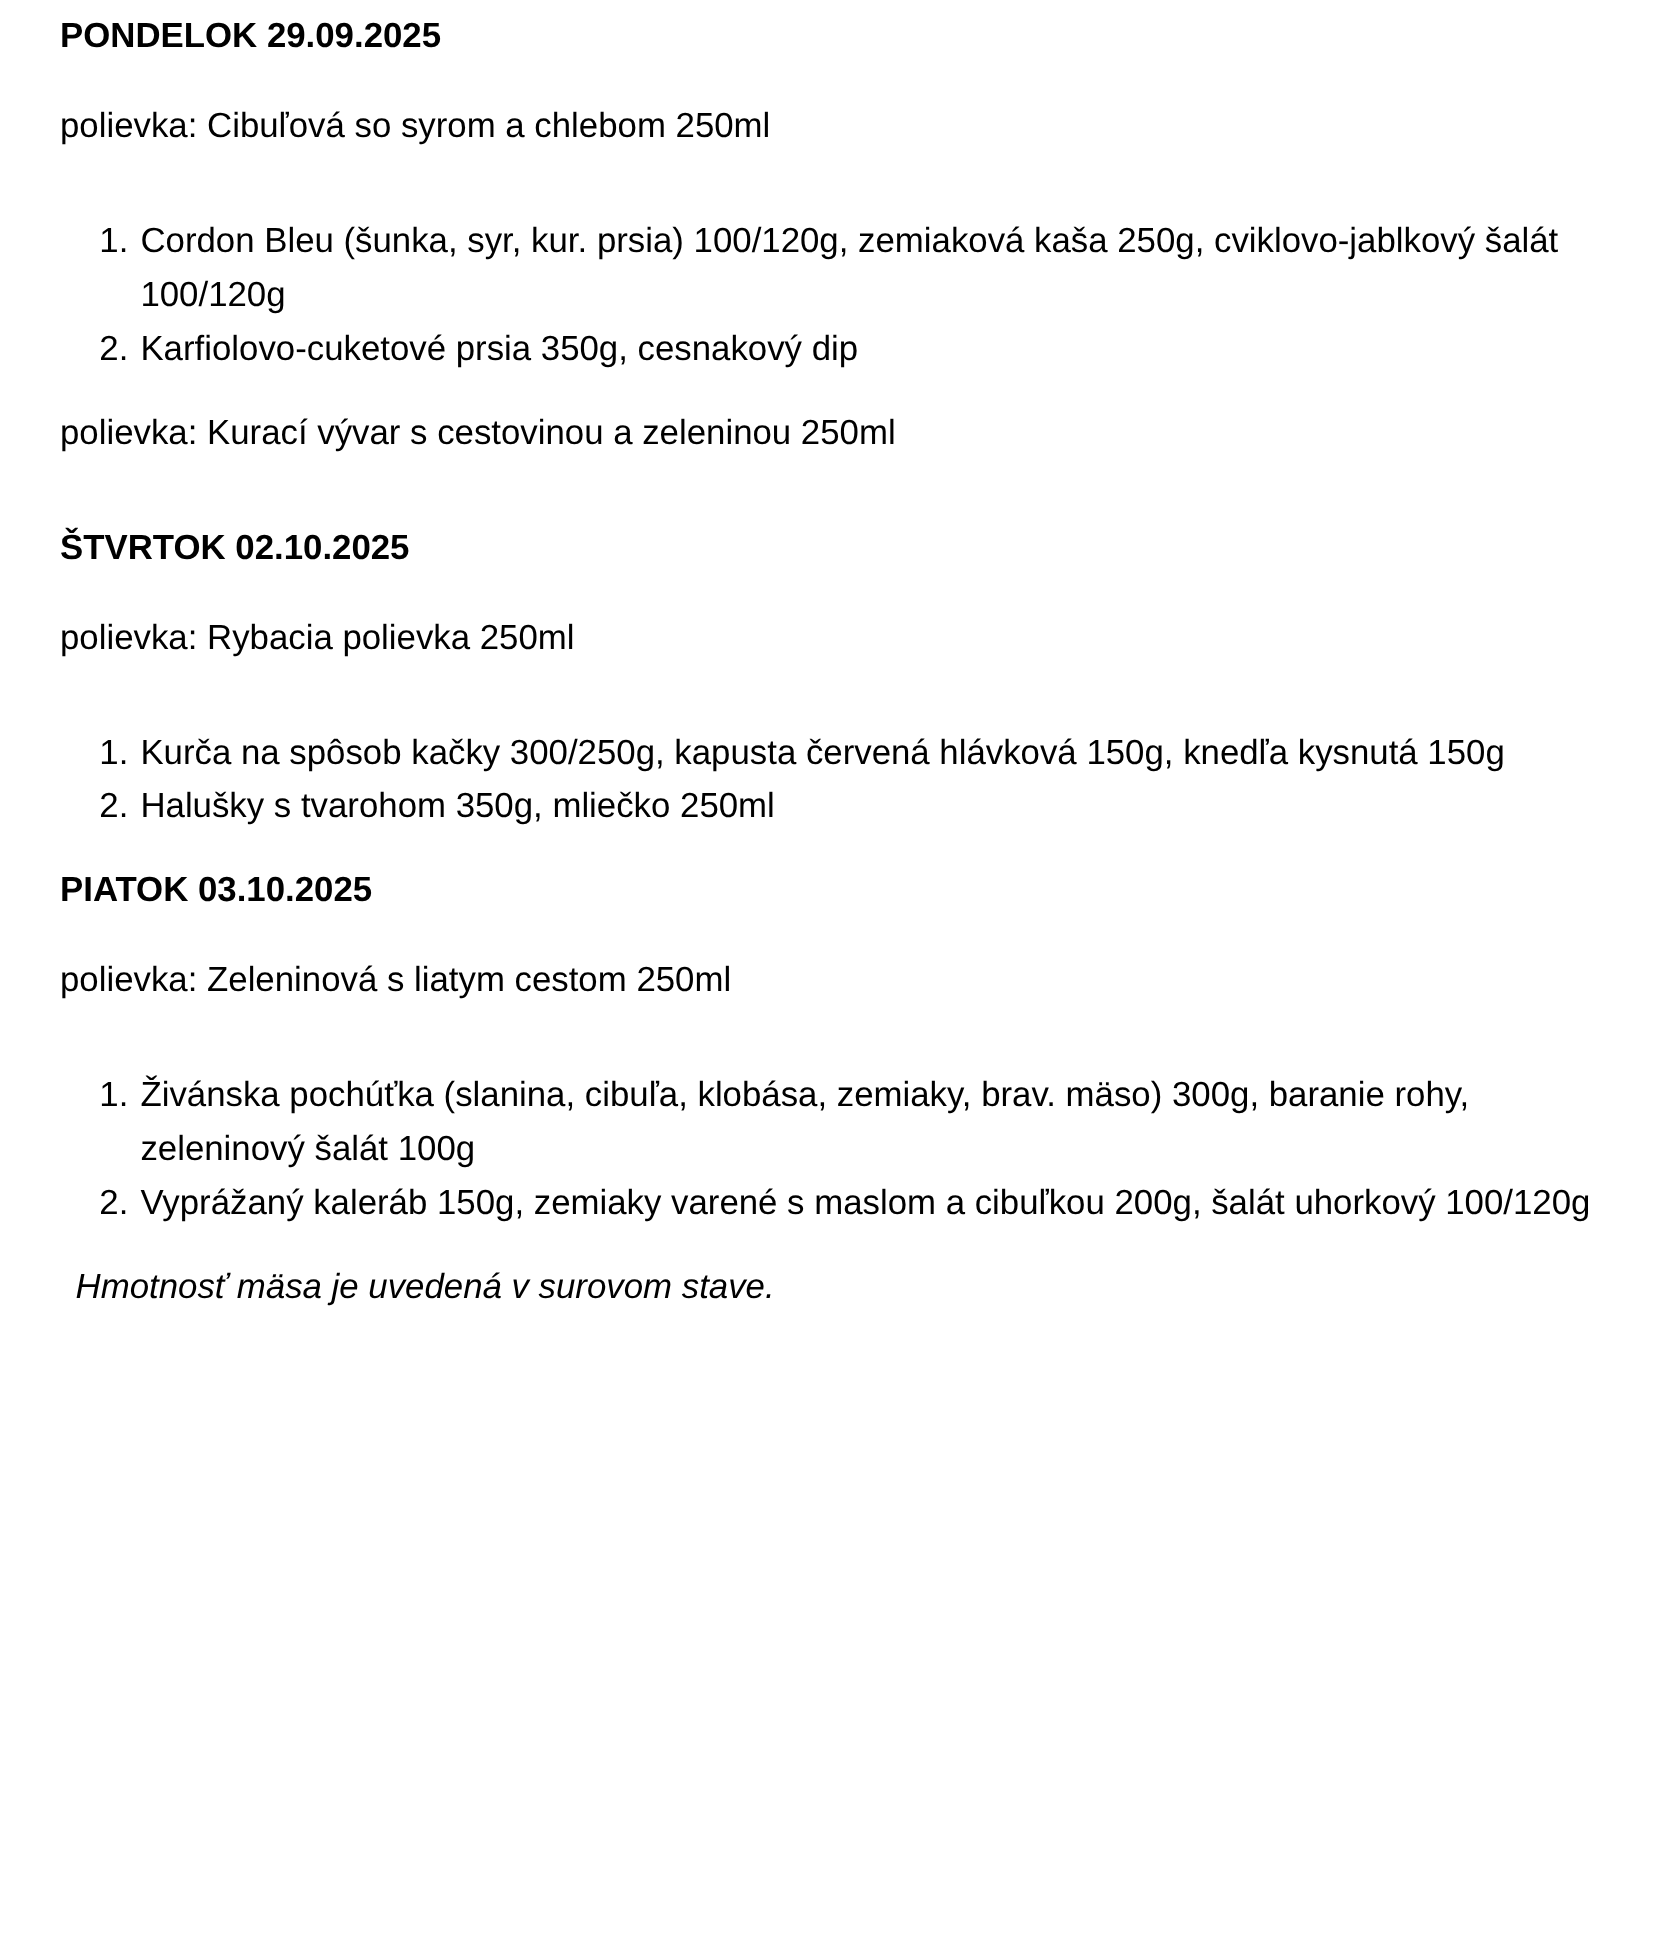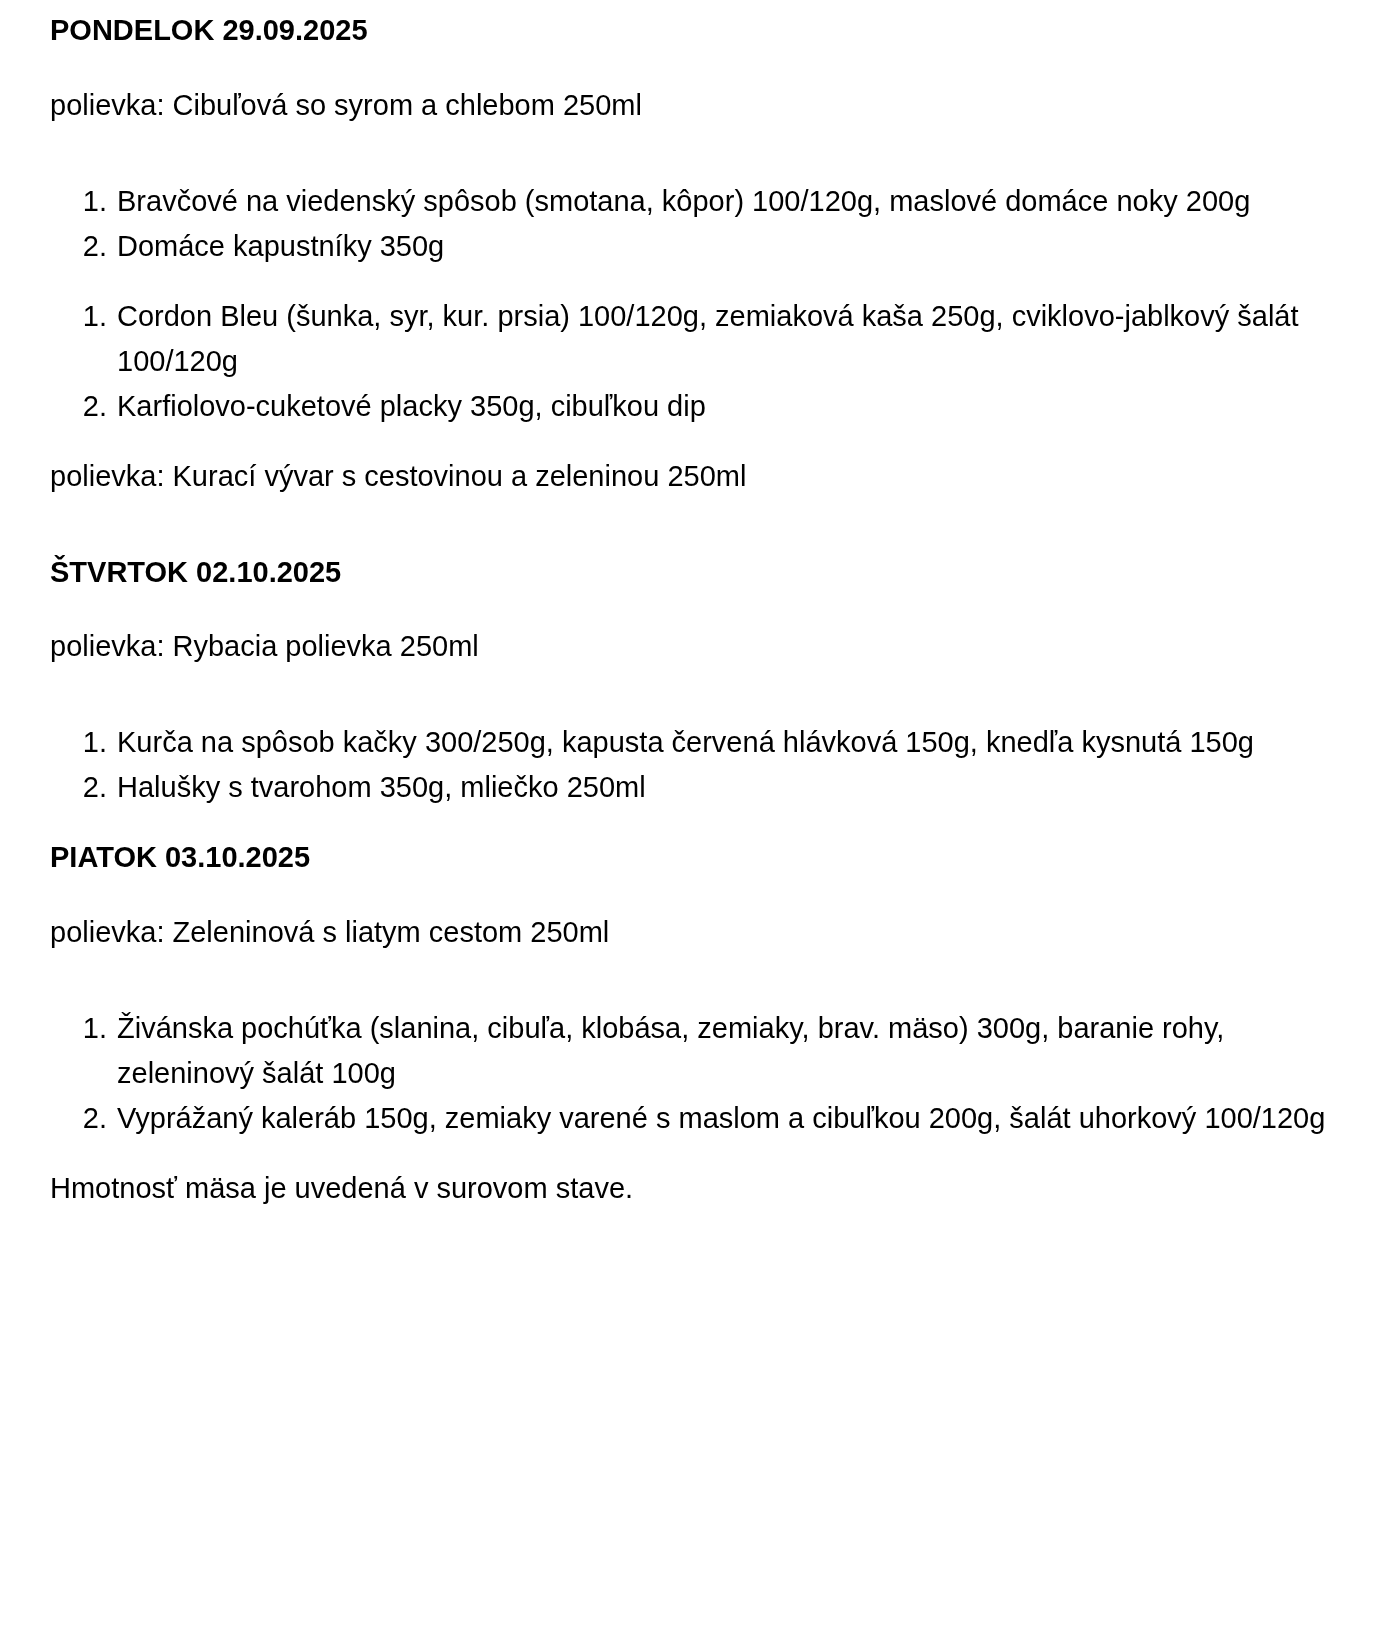--- a/index.html
+++ b/index.html
@@ -27,41 +27,38 @@
   ol.menu-list {
     margin: 0 0 25px 0;
     padding: 0 0 0 65px;
     list-style-type: decimal;
   }
   ol.menu-list li {
     margin: 0;
     padding: 0 0 0 2px;
   }
   .footer-note {
-    margin: 0;
+    font-style: italic;
+    margin: 13px;
   }
 </style>
 </head>
 <body>
 
 <div>
 
   <section>
     <p class="day-heading">PONDELOK 29.09.2025</p>
     <p class="soup-line">polievka: Cibuľová so syrom a chlebom 250ml</p>
-    <ol class="menu-list">
-      <li>Bravčové na viedenský spôsob (smotana, kôpor) 100/120g, maslové domáce noky 200g</li>
-      <li>Domáce kapustníky 350g</li>
-    </ol>
   </section>
 
   <section>
     <ol class="menu-list">
       <li>Cordon Bleu (šunka, syr, kur. prsia) 100/120g, zemiaková kaša 250g, cviklovo-jablkový šalát 100/120g</li>
-      <li>Karfiolovo-cuketové placky 350g, cibuľkou dip</li>
+      <li>Karfiolovo-cuketové prsia 350g, cesnakový dip</li>
     </ol>
   </section>
 
   <section>
     <p class="soup-line">polievka: Kurací vývar s cestovinou a zeleninou 250ml</p>
   </section>
 
   <section>
     <p class="day-heading">ŠTVRTOK 02.10.2025</p>
     <p class="soup-line">polievka: Rybacia polievka 250ml</p>

